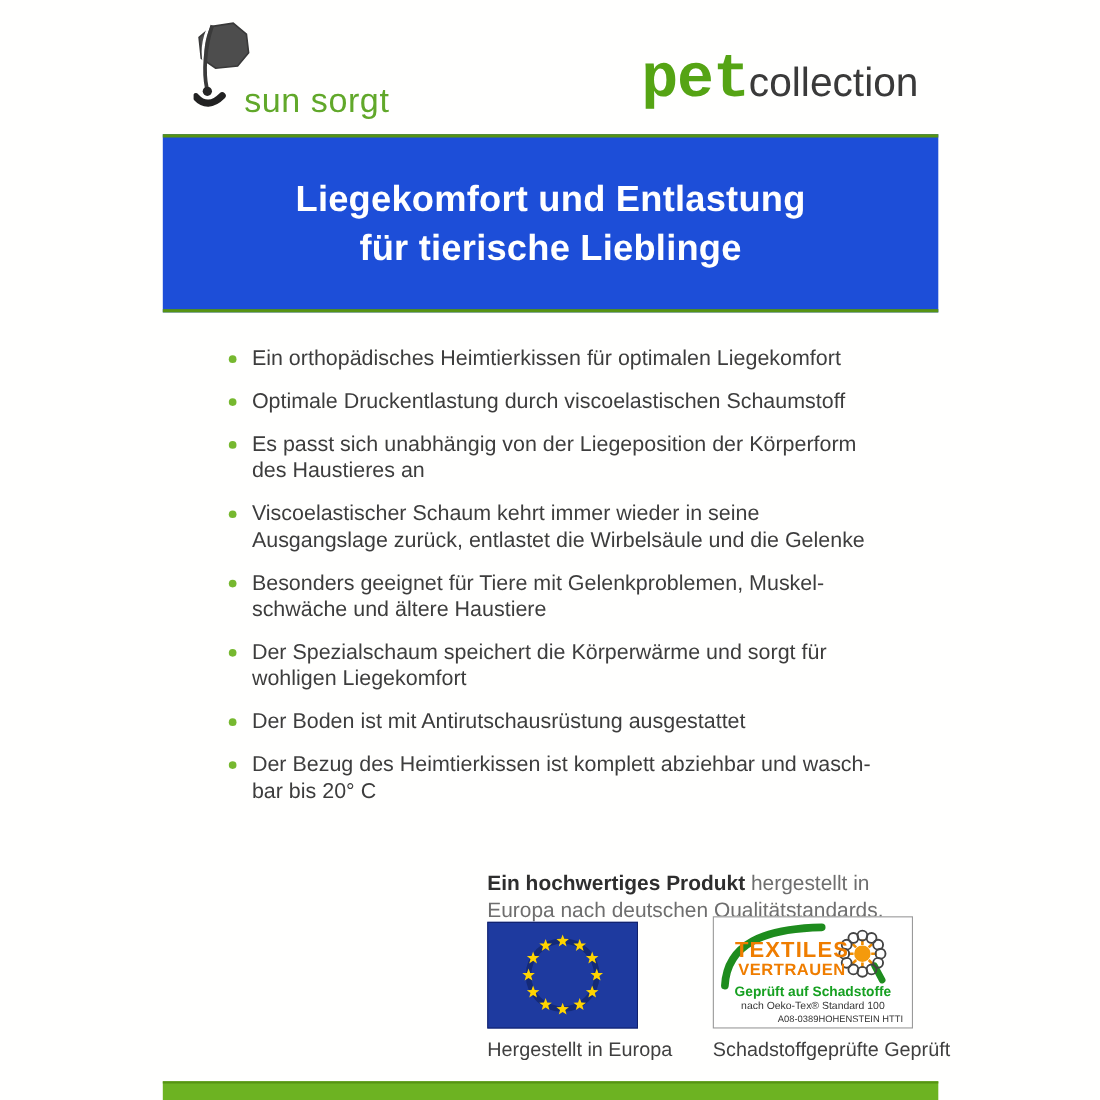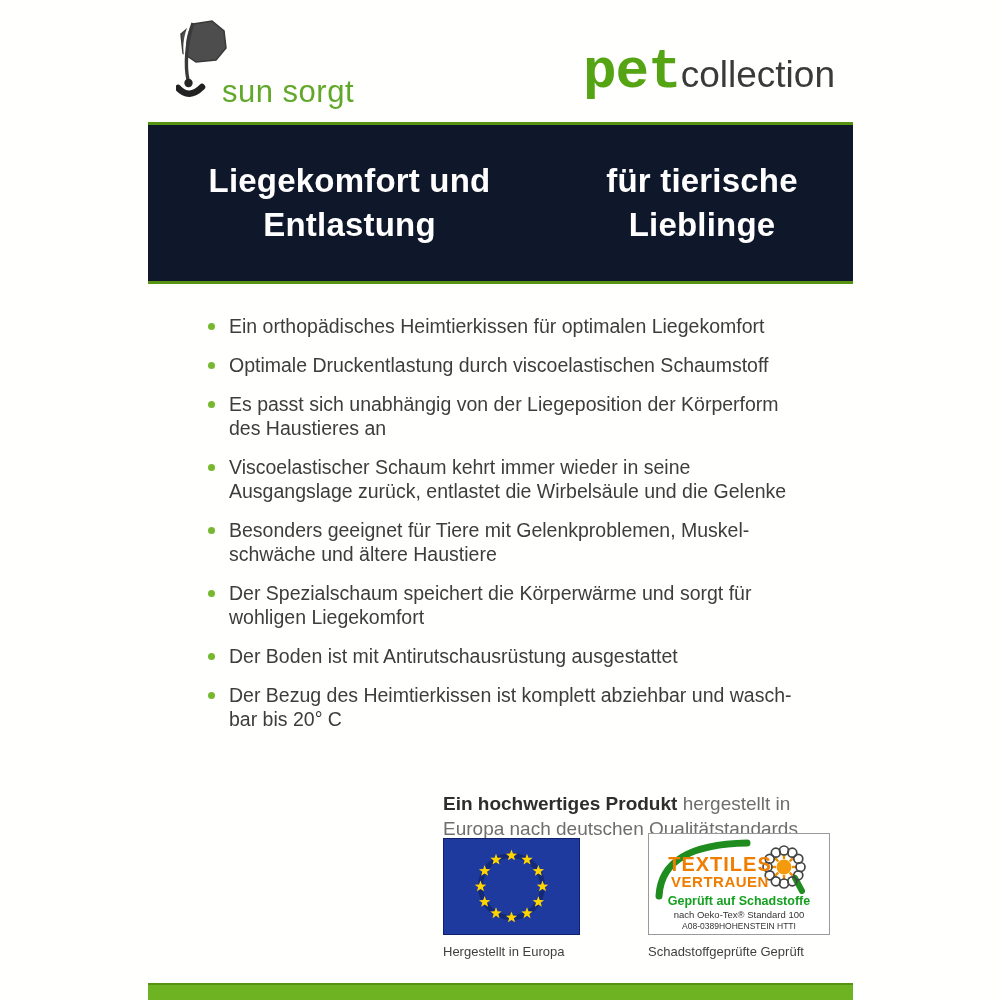--- a/index.html
+++ b/index.html
@@ -15,22 +15,22 @@
   .brand-text{
     position:absolute;left:46px;bottom:2px;font-size:31px;color:#61a82a;
     letter-spacing:.5px;font-weight:400;
   }
   .collection{position:absolute;right:165px;top:40px;height:66px;white-space:nowrap;}
   .collection .pet{font-size:56px;font-weight:700;color:#55a414;letter-spacing:-1px;font-family:Liberation Mono, monospace;}
   .collection .coll{font-size:37px;font-weight:300;color:#3a3a3a;letter-spacing:0px;}
   
   .banner{
     position:absolute;left:148px;top:122px;width:705px;height:162px;
-    background:#0f172a;border-top:3px solid #569313;border-bottom:3px solid #569313;
-    box-sizing:border-box;display:flex;align-items:center;justify-content:center;
+    background:#1d4ed8;border-top:3px solid #569313;border-bottom:3px solid #569313;
+    box-sizing:border-box;display:flex;flex-direction:column;align-items:center;justify-content:center;
   }
   .banner .t{
     color:#ffffff;font-size:33px;font-weight:700;line-height:44px;text-align:center;
     letter-spacing:.2px;
   }
   
   .bullets{
     position:absolute;left:205px;top:314px;width:625px;margin:0;padding:0;list-style:none;
   }
   .bullets li{
@@ -43,35 +43,35 @@
   }
   
   .quality{
     position:absolute;left:443px;top:772px;width:402px;
     font-size:19px;line-height:25px;color:#6e6e6e;
   }
   .quality .b{font-weight:700;color:#2e2e2e;}
   
   .eu-badge{position:absolute;left:443px;top:838px;width:137px;}
   .eu-flag{width:135px;height:95px;background:#1e3a9f;border:1px solid #10216b;display:block;}
-  .badge-caption{margin-top:9px;font-size:13px;color:#3f3f3f;white-space:nowrap;}
+  .badge-caption{margin-top:9px;font-size:18px;color:#3f3f3f;white-space:nowrap;}
   .oeko-badge{position:absolute;left:648px;top:833px;width:182px;}
   .oeko-box{
     position:relative;width:180px;height:100px;background:#ffffff;border:1px solid #9a9a9a;
     overflow:hidden;
   }
   .oeko-art{position:absolute;left:0;top:0;}
   .oeko-tex-lines{position:absolute;left:16px;top:22px;width:110px;text-align:center;}
   .oeko-l1{font-size:20px;font-weight:700;color:#ef7d00;letter-spacing:1px;line-height:17px;}
   .oeko-l2{font-size:15px;font-weight:700;color:#ef7d00;letter-spacing:.5px;line-height:17px;}
   .oeko-l3{position:absolute;left:4px;top:60px;width:172px;text-align:center;
     font-size:12.5px;font-weight:700;color:#16a021;}
   .oeko-l4{position:absolute;left:4px;top:75px;width:172px;text-align:center;
     font-size:9.5px;color:#333333;}
-  .oeko-l5{position:absolute;left:8px;right:8px;top:87px;display:flex;justify-content:center;
+  .oeko-l5{position:absolute;left:8px;right:8px;top:87px;display:flex;justify-content:flex-end;
     font-size:8.5px;color:#333333;}
   
   .bottom-bar{
     position:absolute;left:148px;top:983px;width:705px;height:17px;
     background:#6db322;border-top:2px solid #569313;box-sizing:border-box;
   }
 </style>
 </head>
 <body>
 

